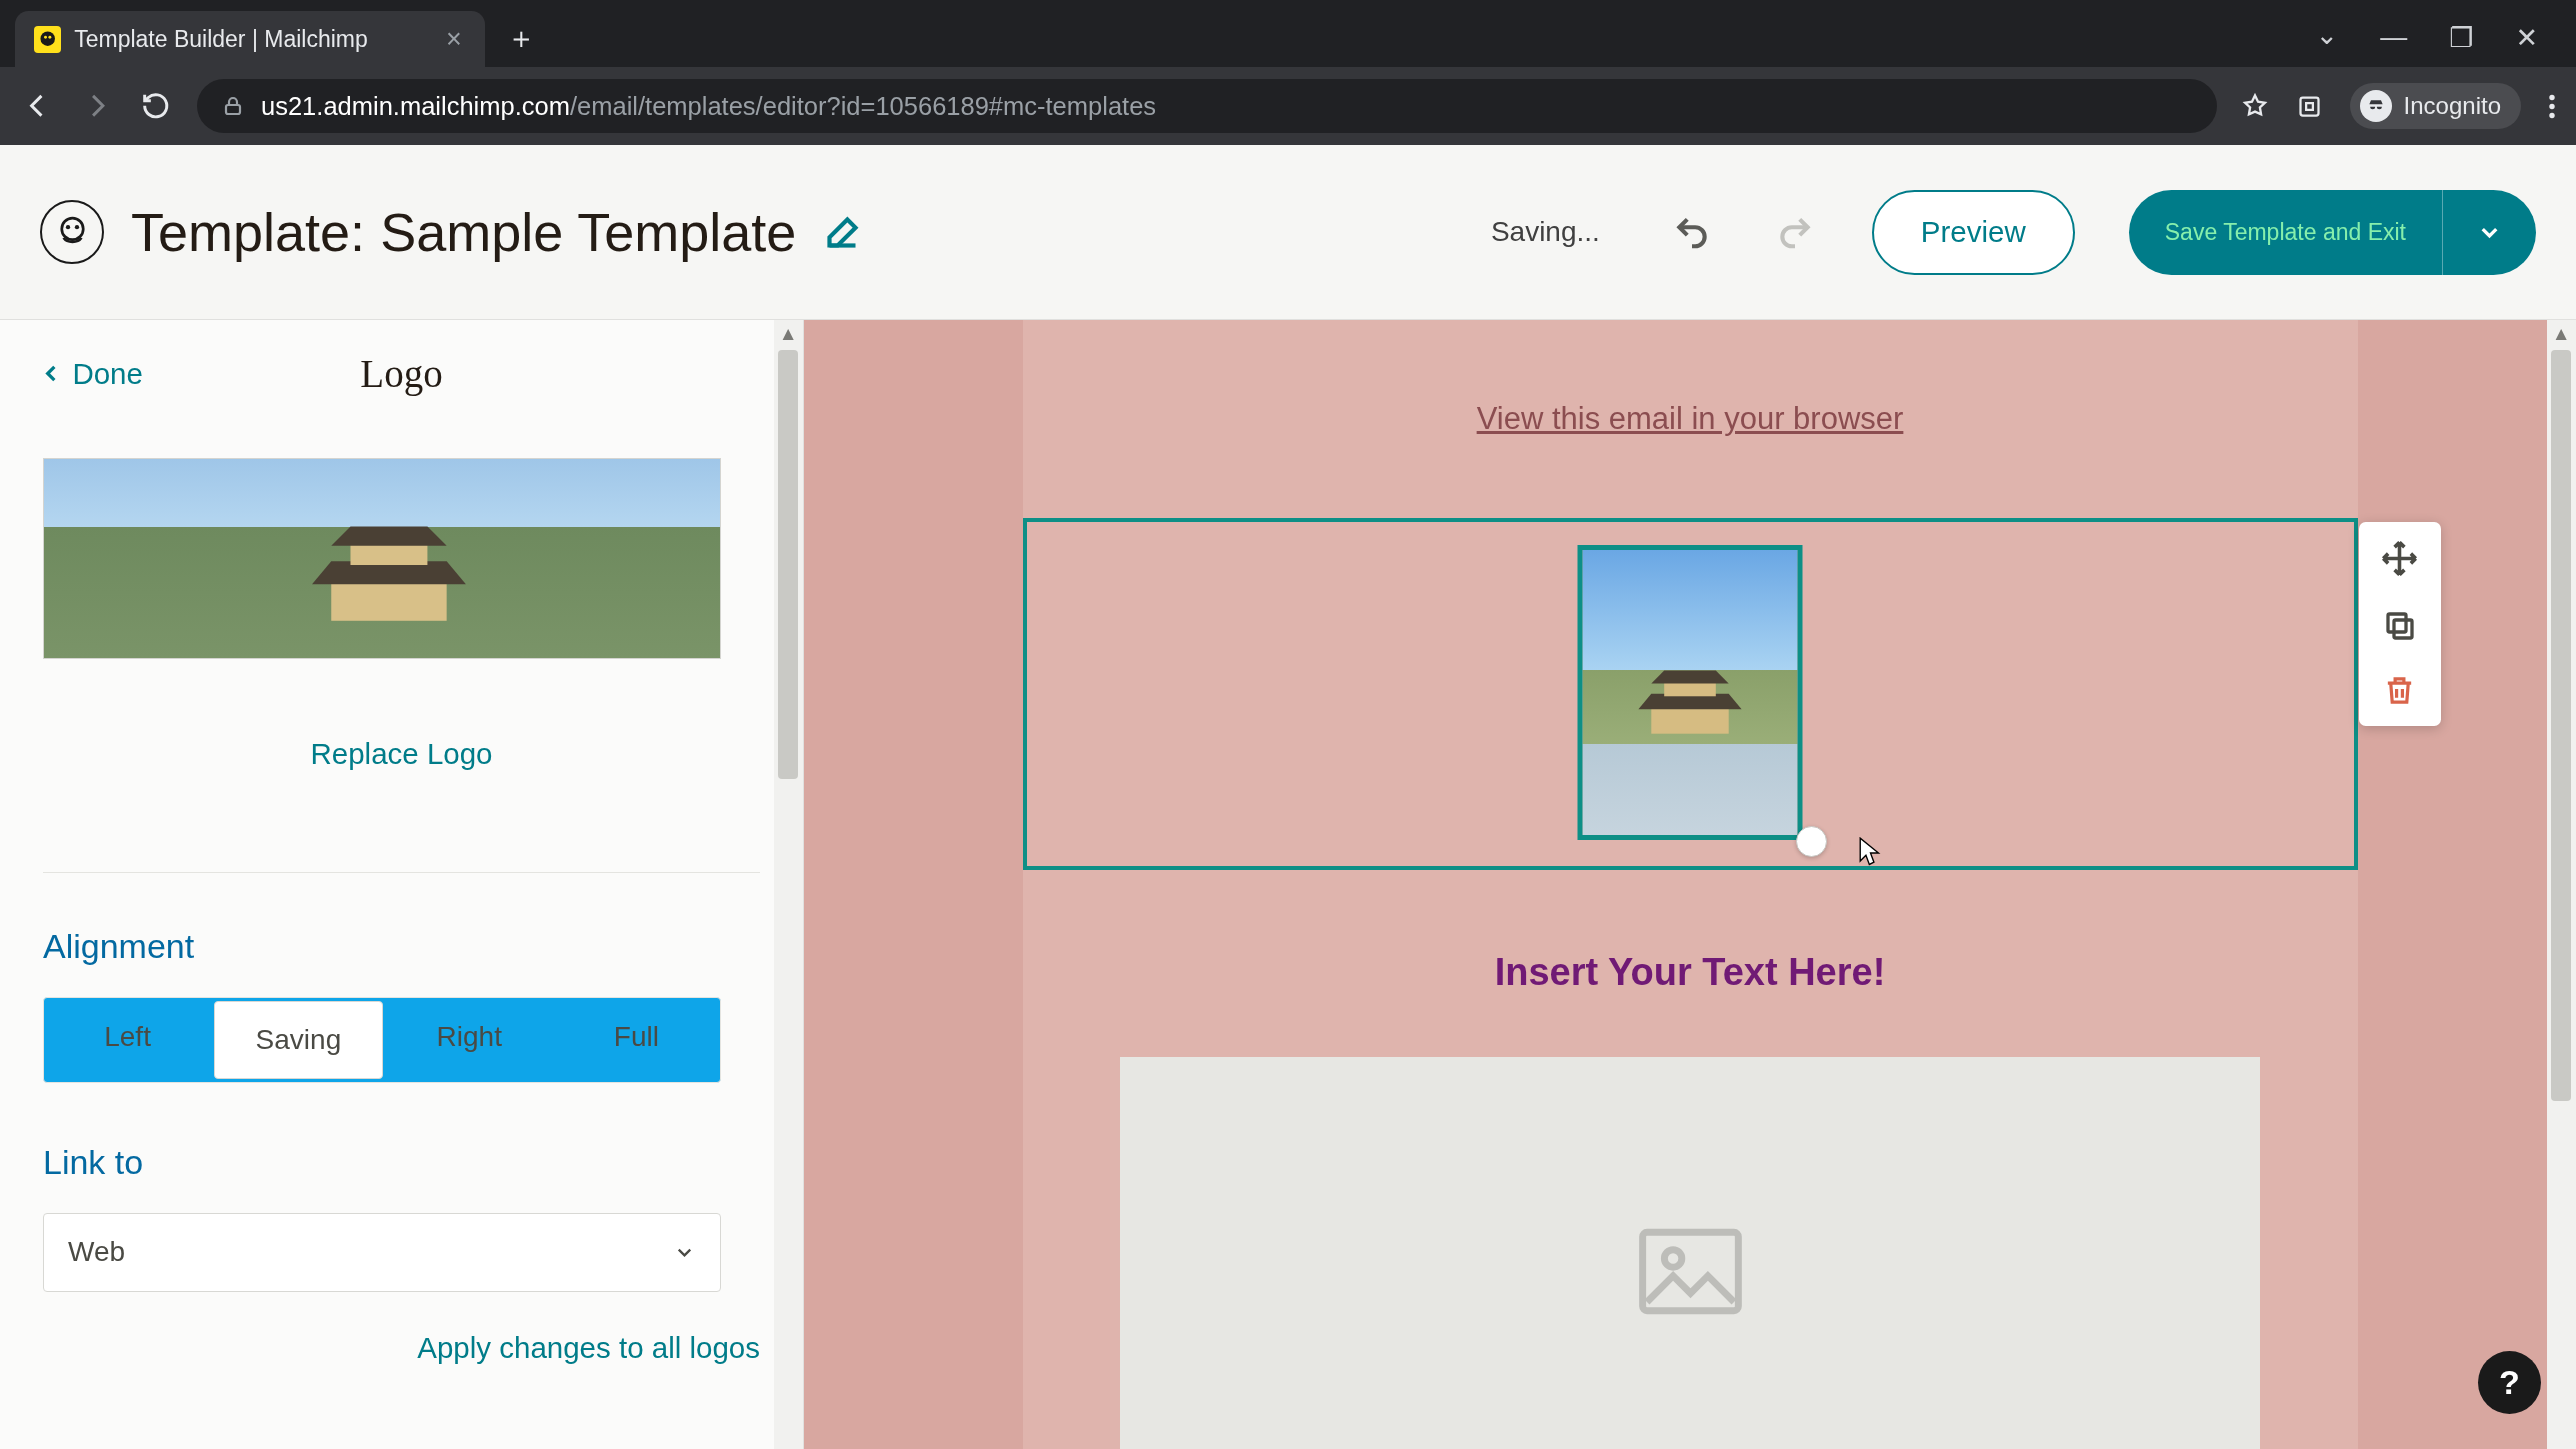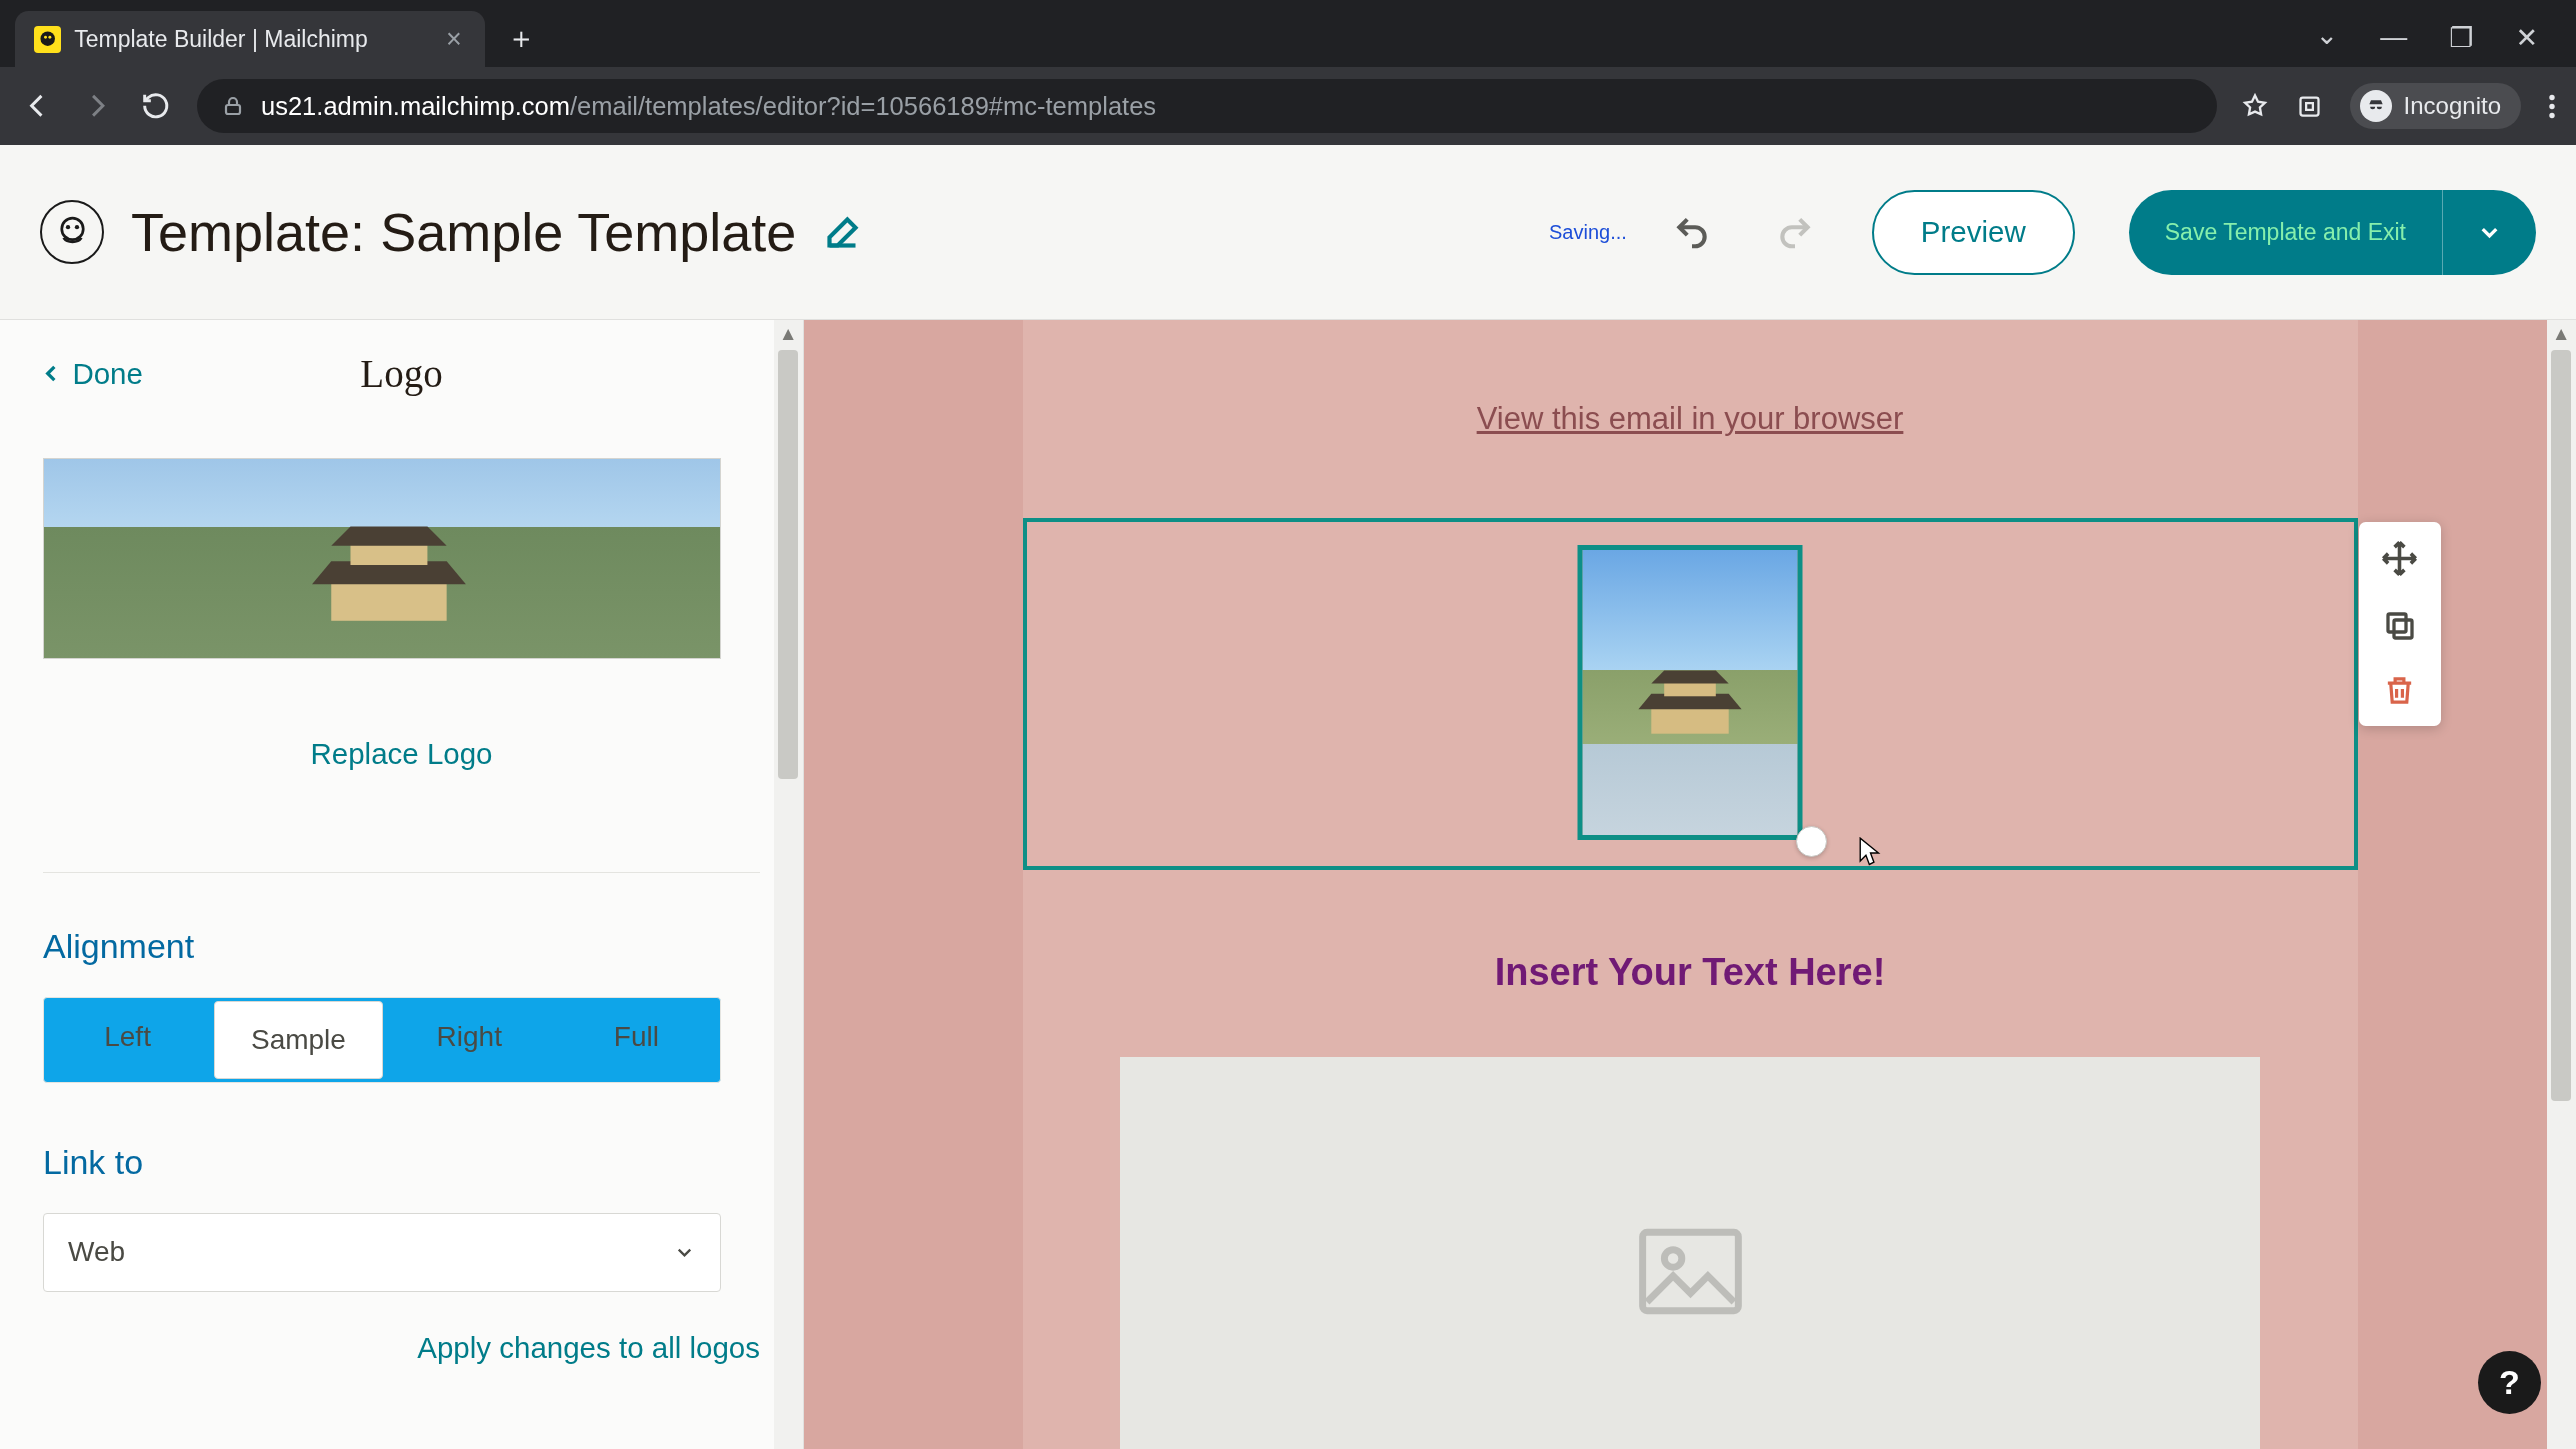--- a/index.html
+++ b/index.html
@@ -31,21 +31,21 @@
 
 
 .app { position:relative; height: calc(1449px - 67px - 78px); background:#f6f6f4; }
 
 .app-header { height: 175px; display:flex; align-items:center; padding:9px 40px; gap:27px; border-bottom:1.3px solid #e0e0de;justify-content:center; }
 .mc-logo { width:64px; height:64px; border-radius:50%; background:#f6f6f4; border:2px solid #1a1a1a; display:flex; align-items:center; justify-content:center; }
 .mc-logo svg { width:43px; height:43px; }
 .app-title { font-family: Georgia, "Times New Roman", serif; font-size:54px; font-weight:500; color:#241c15; }
 .edit-title { color:#007c89; }
 .hdr-spacer { flex:1; }
-.saving { color:#1d4ed8; font-size:20px; }
+.saving { color:#404040; font-size:28px; margin-right:27px; }
 .hist-btn { color:#5c5c58; padding:0 19px; }
 .hist-btn.dim { color:#c2c2be; }
 .preview-btn { height:85px; padding:0 47px; border:2px solid #007c89; color:#007c89; background:#fff; border-radius:43px; font-size:29.5px; font-weight:500; display:flex; align-items:center; margin-left:12px; }
 .save-group { display:flex; margin-left:27px; }
 .save-btn { height:85px; padding:0 36px; background:#007c89; color:#86efac; border-radius:43px 0 0 43px; font-size:23px; font-weight:500; display:flex; align-items:center; }
 .save-more { height:85px; width:94px; background:#007c89; color:#fff; border-radius:0 43px 43px 0; display:flex; align-items:center; justify-content:center; border-left:1.3px solid rgba(255,255,255,.35); }
 
 .workspace { display:flex; height:calc(100% - 157px); }
 
 
@@ -254,21 +254,21 @@
             <rect x="60" y="30" width="80" height="22" fill="#d8c088"></rect>
             <polygon points="40,32 160,32 140,12 60,12" fill="#4a4034"></polygon>
           </svg>
         </div>
         <div class="replace-link">Replace Logo</div>
         <div class="divider"></div>
 
         <div class="section-label">Alignment</div>
         <div class="align-seg">
           <div class="seg">Left</div>
-          <div class="seg selected">Sample</div>
+          <div class="seg selected">Saving</div>
           <div class="seg">Right</div>
           <div class="seg">Full</div>
         </div>
 
         <div class="link-section">
           <div class="section-label">Link to</div>
           <div class="linkto-select">
             <span>Web</span>
             <span>
               <svg width="23" height="23" viewBox="0 0 24 24" fill="none" stroke="currentColor" stroke-width="2.4">

